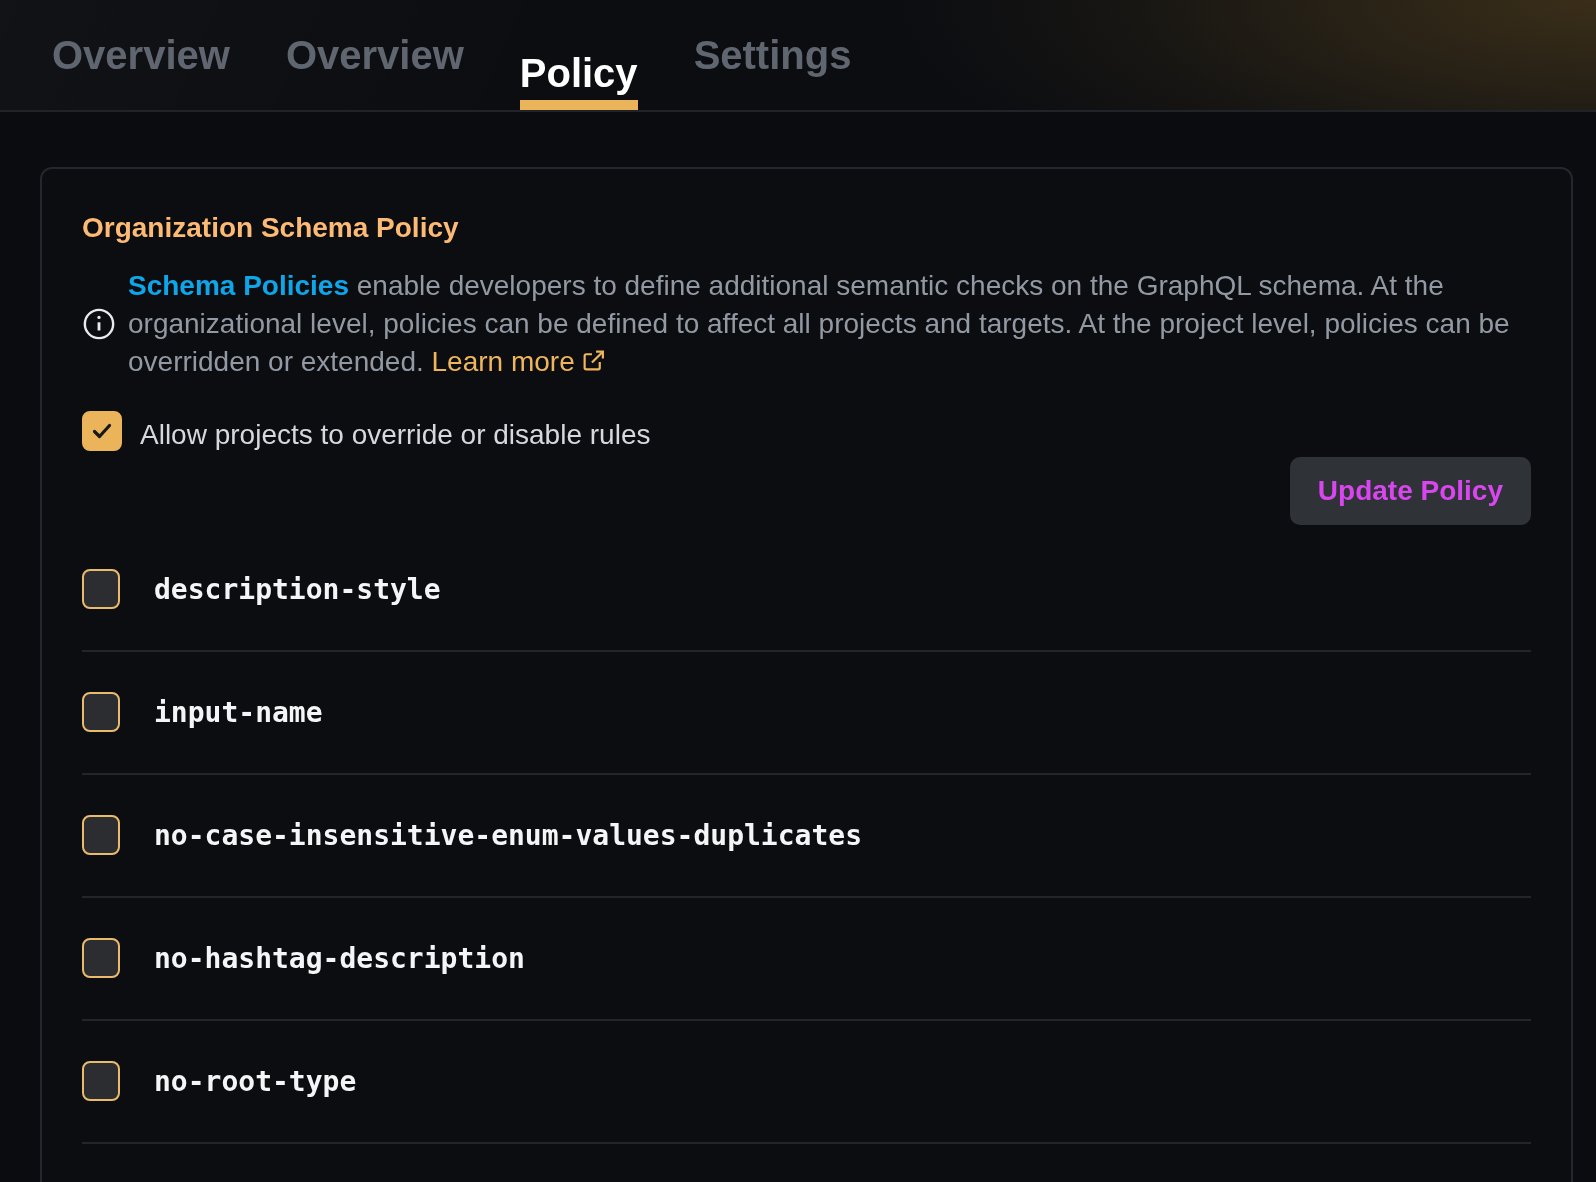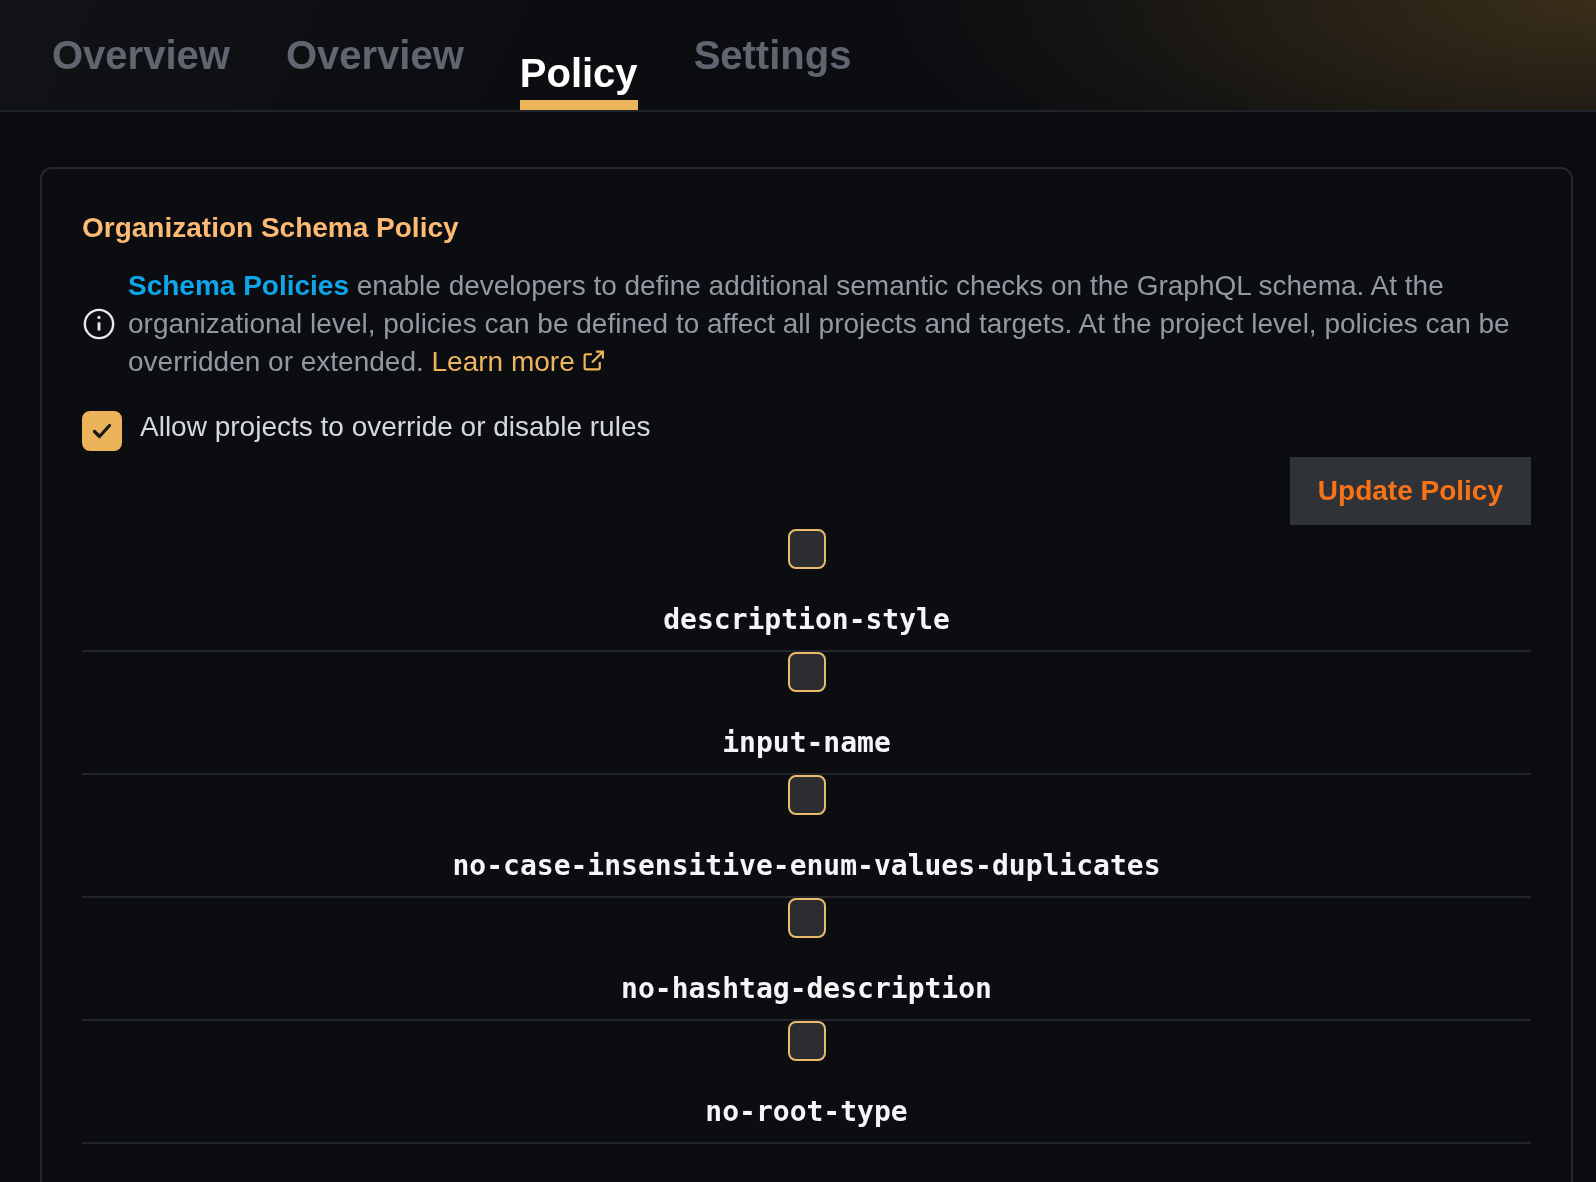--- a/index.html
+++ b/index.html
@@ -94,21 +94,21 @@
   .ext-icon{
     display:inline-block;
     width:25px;height:25px;
     vertical-align:-2px;
     margin-left:6px;
     color:var(--link);
   }
   
   .override-row{
     display:flex;
-    align-items:flex-start;
+    align-items:flex-end;
     gap:18px;
     margin-top:30px;
   }
   .checkbox{
     width:40px;height:40px;
     border-radius:8px;
     border:2px solid #e9bb6b;
     background:#2b2d31;
     display:flex;align-items:center;justify-content:center;
     cursor:pointer;
@@ -128,36 +128,35 @@
   .button-row{
     display:flex;
     justify-content:flex-end;
     margin-top:6px;
   }
   .update-btn{
     height:68px;
     padding:0 28px;
     background:#2f3237;
     border:none;
-    border-radius:0;
-    color:#f97316;
+    border-radius:10px;
+    color:#d946ef;
     font-family:"Liberation Sans", sans-serif;
     font-size:28px;
     font-weight:bold;
     cursor:pointer;
   }
   
   .rules{margin-top:4px;}
   .rule-row{
     height:123px;
     display:flex;
     align-items:center;
     gap:34px;
     border-bottom:2px solid #222529;
-    flex-direction:column;
   }
   .rule-row .checkbox{width:38px;height:40px;}
   .rule-name{
     font-family:"DejaVu Sans Mono", monospace;
     font-size:28px;
     font-weight:bold;
     color:#f4f5f6;
   }
 </style>
 </head>

